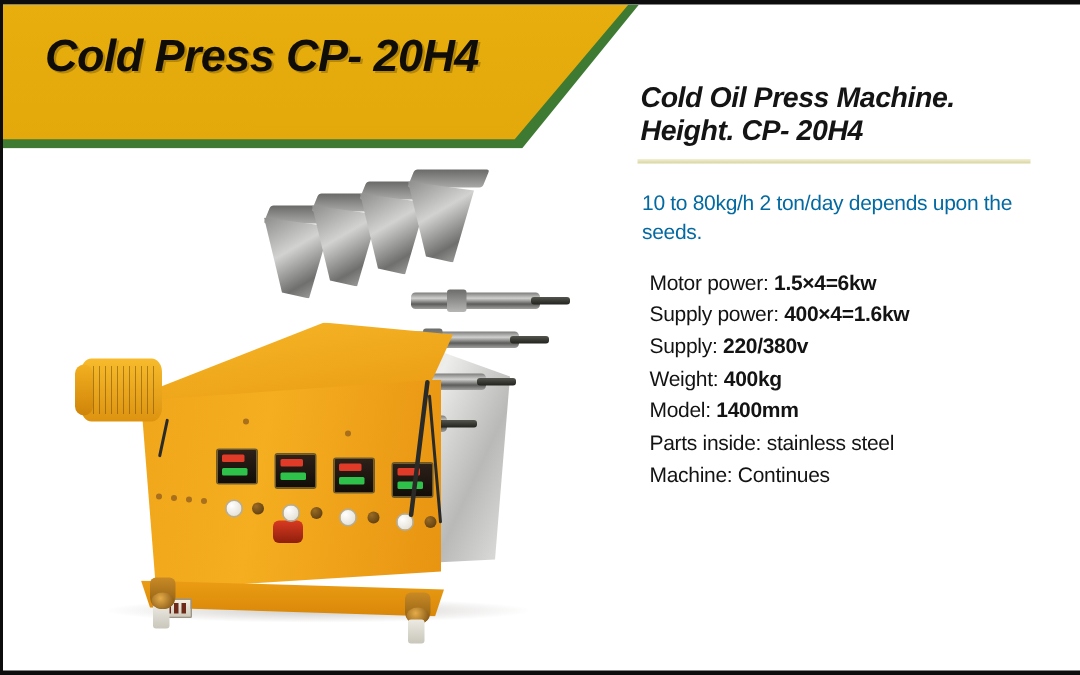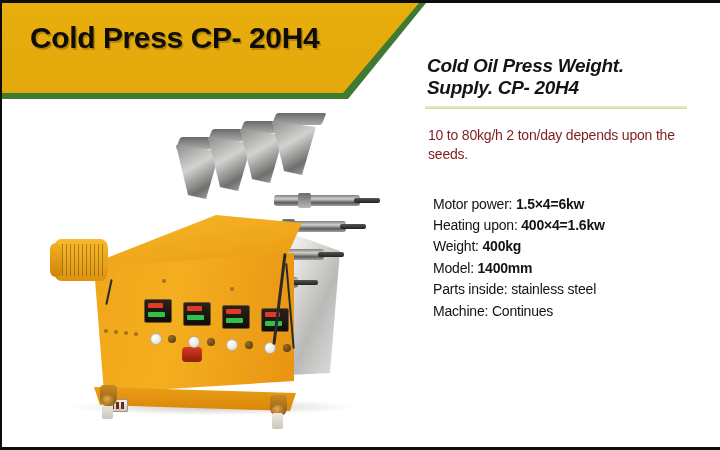--- a/index.html
+++ b/index.html
@@ -10,21 +10,21 @@
     width:720px;height:450px;
     background:#ffffff;
     overflow:hidden;
     box-sizing:border-box;
     border-top:3px solid #0d0d0d;
     border-bottom:3px solid #0d0d0d;
     border-left:2px solid #0d0d0d;
   }
 
   
-  .banner-wrap{position:absolute;left:0;top:0;width:430px;height:80px;}
+  .banner-wrap{position:absolute;left:0;top:0;width:430px;height:80px;font-style:italic;}
   .banner-green{
     position:absolute;left:0;top:0;width:430px;height:96px;
     background:#3f7a33;
     clip-path:polygon(0 0, 424px 0, 346px 96px, 0 96px);
   }
   .banner-yellow{
     position:absolute;left:0;top:0;width:430px;height:96px;
     background:linear-gradient(#e7ae0d,#e3a80b);
     clip-path:polygon(0 0, 417px 0, 341px 90px, 0 90px);
   }
@@ -42,24 +42,24 @@
     font-size:19px;font-weight:bold;font-style:italic;color:#141414;
     line-height:1.17;letter-spacing:-0.3px;
     padding-left:5px;
   }
   .rule{
     margin:7px 0 0 3px;width:262px;height:3px;
     background:linear-gradient(#f2f0d2,#d8d4a0);
   }
   .lede{
     margin-top:17px;padding-left:6px;
-    font-size:14px;color:#7f1d1d;line-height:1.33;
+    font-size:14px;color:#0369a1;line-height:1.33;
     letter-spacing:-0.2px;
   }
-  .specs{margin-top:30px;padding-left:11px;}
+  .specs{margin-top:14px;padding-left:11px;}
   .spec{
     font-size:14px;color:#131313;line-height:1.53;
     letter-spacing:-0.2px;white-space:nowrap;
   }
   .spec b{font-weight:bold;}
 
   
   .photo{position:absolute;left:40px;top:100px;width:360px;height:340px;}
   .shadow{
     position:absolute;left:30px;top:296px;width:280px;height:16px;
@@ -253,28 +253,29 @@
     <div class="cable" style="left:66px;top:176px;width:2px;height:26px;transform:rotate(12deg);"></div>
 
     <div class="leg" style="left:60px;top:300px;"></div>
     <div class="wheel" style="left:58px;top:282px;"></div>
     <div class="wheel" style="left:228px;top:292px;"></div>
     <div class="leg" style="left:230px;top:310px;"></div>
   </div>
 
   <div class="info">
     <div class="info-head">
-      <div>Cold Oil Press Weight.</div>
-      <div>Supply. CP- 20H4</div>
+      <div>Cold Oil Press Machine.</div>
+      <div>Height. CP- 20H4</div>
     </div>
     <div class="rule"></div>
     <div class="lede">10 to 80kg/h 2 ton/day depends upon the seeds.</div>
     <div class="specs">
         <div class="spec"><span>Motor power: </span><b>1.5×4=6kw</b></div>
-        <div class="spec"><span>Heating upon: </span><b>400×4=1.6kw</b></div>
+        <div class="spec"><span>Supply power: </span><b>400×4=1.6kw</b></div>
+        <div class="spec"><span>Supply: </span><b>220/380v</b></div>
         <div class="spec"><span>Weight: </span><b>400kg</b></div>
         <div class="spec"><span>Model: </span><b>1400mm</b></div>
         <div class="spec"><span>Parts inside: </span><span>stainless steel</span></div>
         <div class="spec"><span>Machine: </span><span>Continues</span></div>
       </div>
   </div>
 
 </div>
 
 </body></html>

